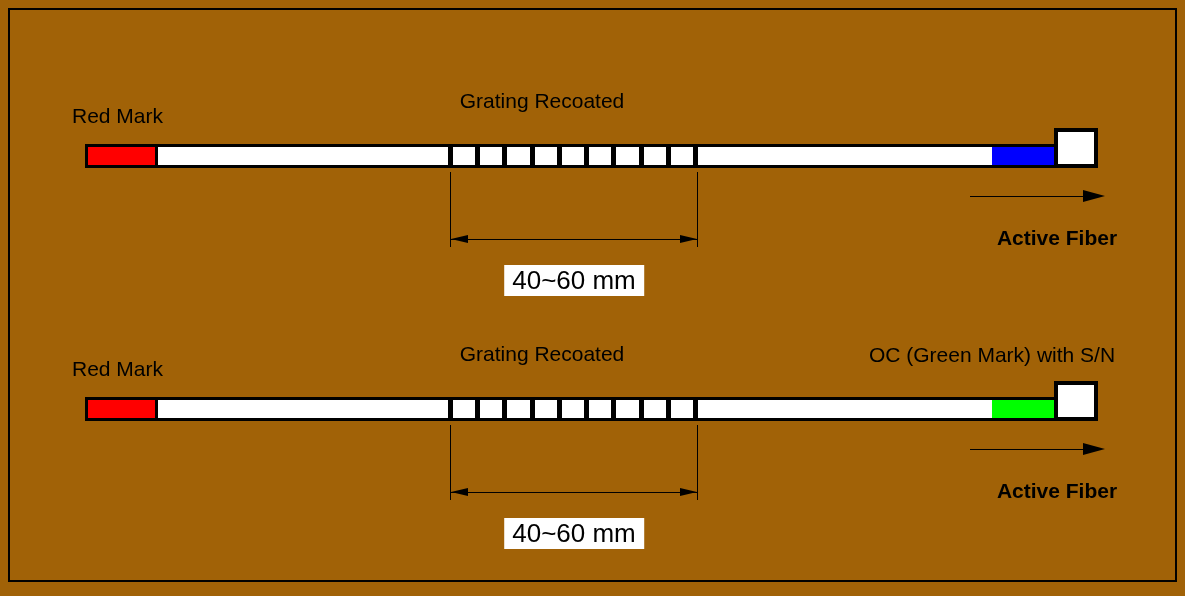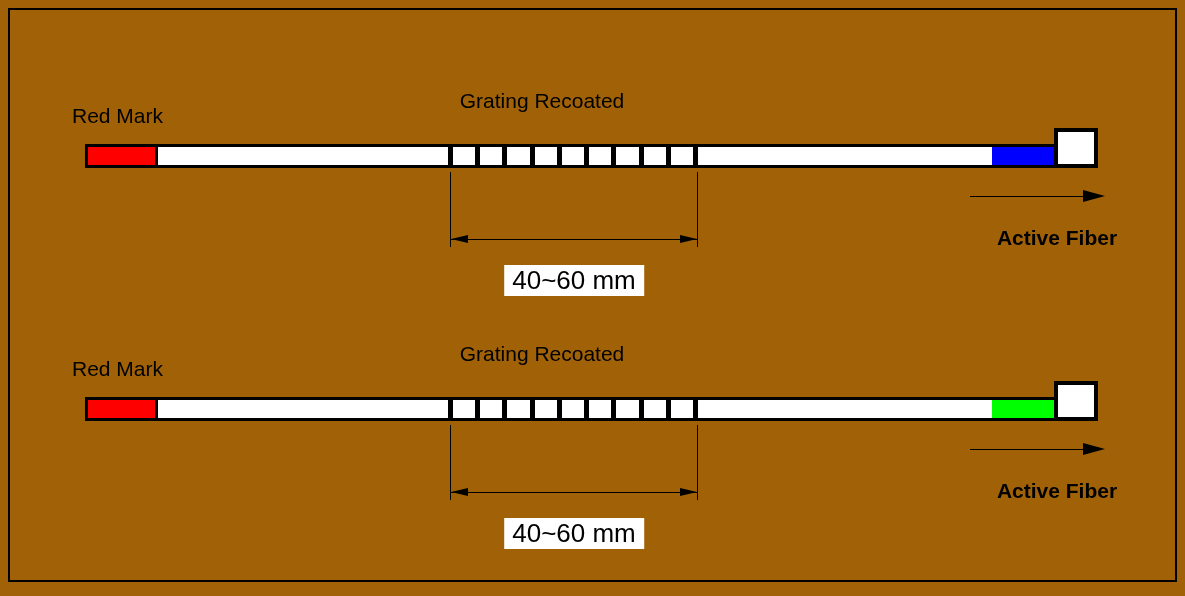--- a/index.html
+++ b/index.html
@@ -192,20 +192,21 @@
     <div class="dim-label">40~60 mm</div>
 
     <div class="active-arrow-line"></div>
     <div class="active-arrow-head"></div>
     <div class="lbl active-label">Active Fiber</div>
   </div>
 
   <div class="fiber-group second">
     <div class="lbl left-label">Red Mark</div>
     <div class="lbl center-label">Grating Recoated</div>
+    <div class="lbl right-label">OC (Green Mark) with S/N</div>
 
     <div class="fiber-bar">
       <div class="start-mark" style="background-color: rgb(255, 0, 0);"></div>
       <div class="grating">
           <div class="divider"></div>
           <div class="divider"></div>
           <div class="divider"></div>
           <div class="divider"></div>
           <div class="divider"></div>
           <div class="divider"></div>

